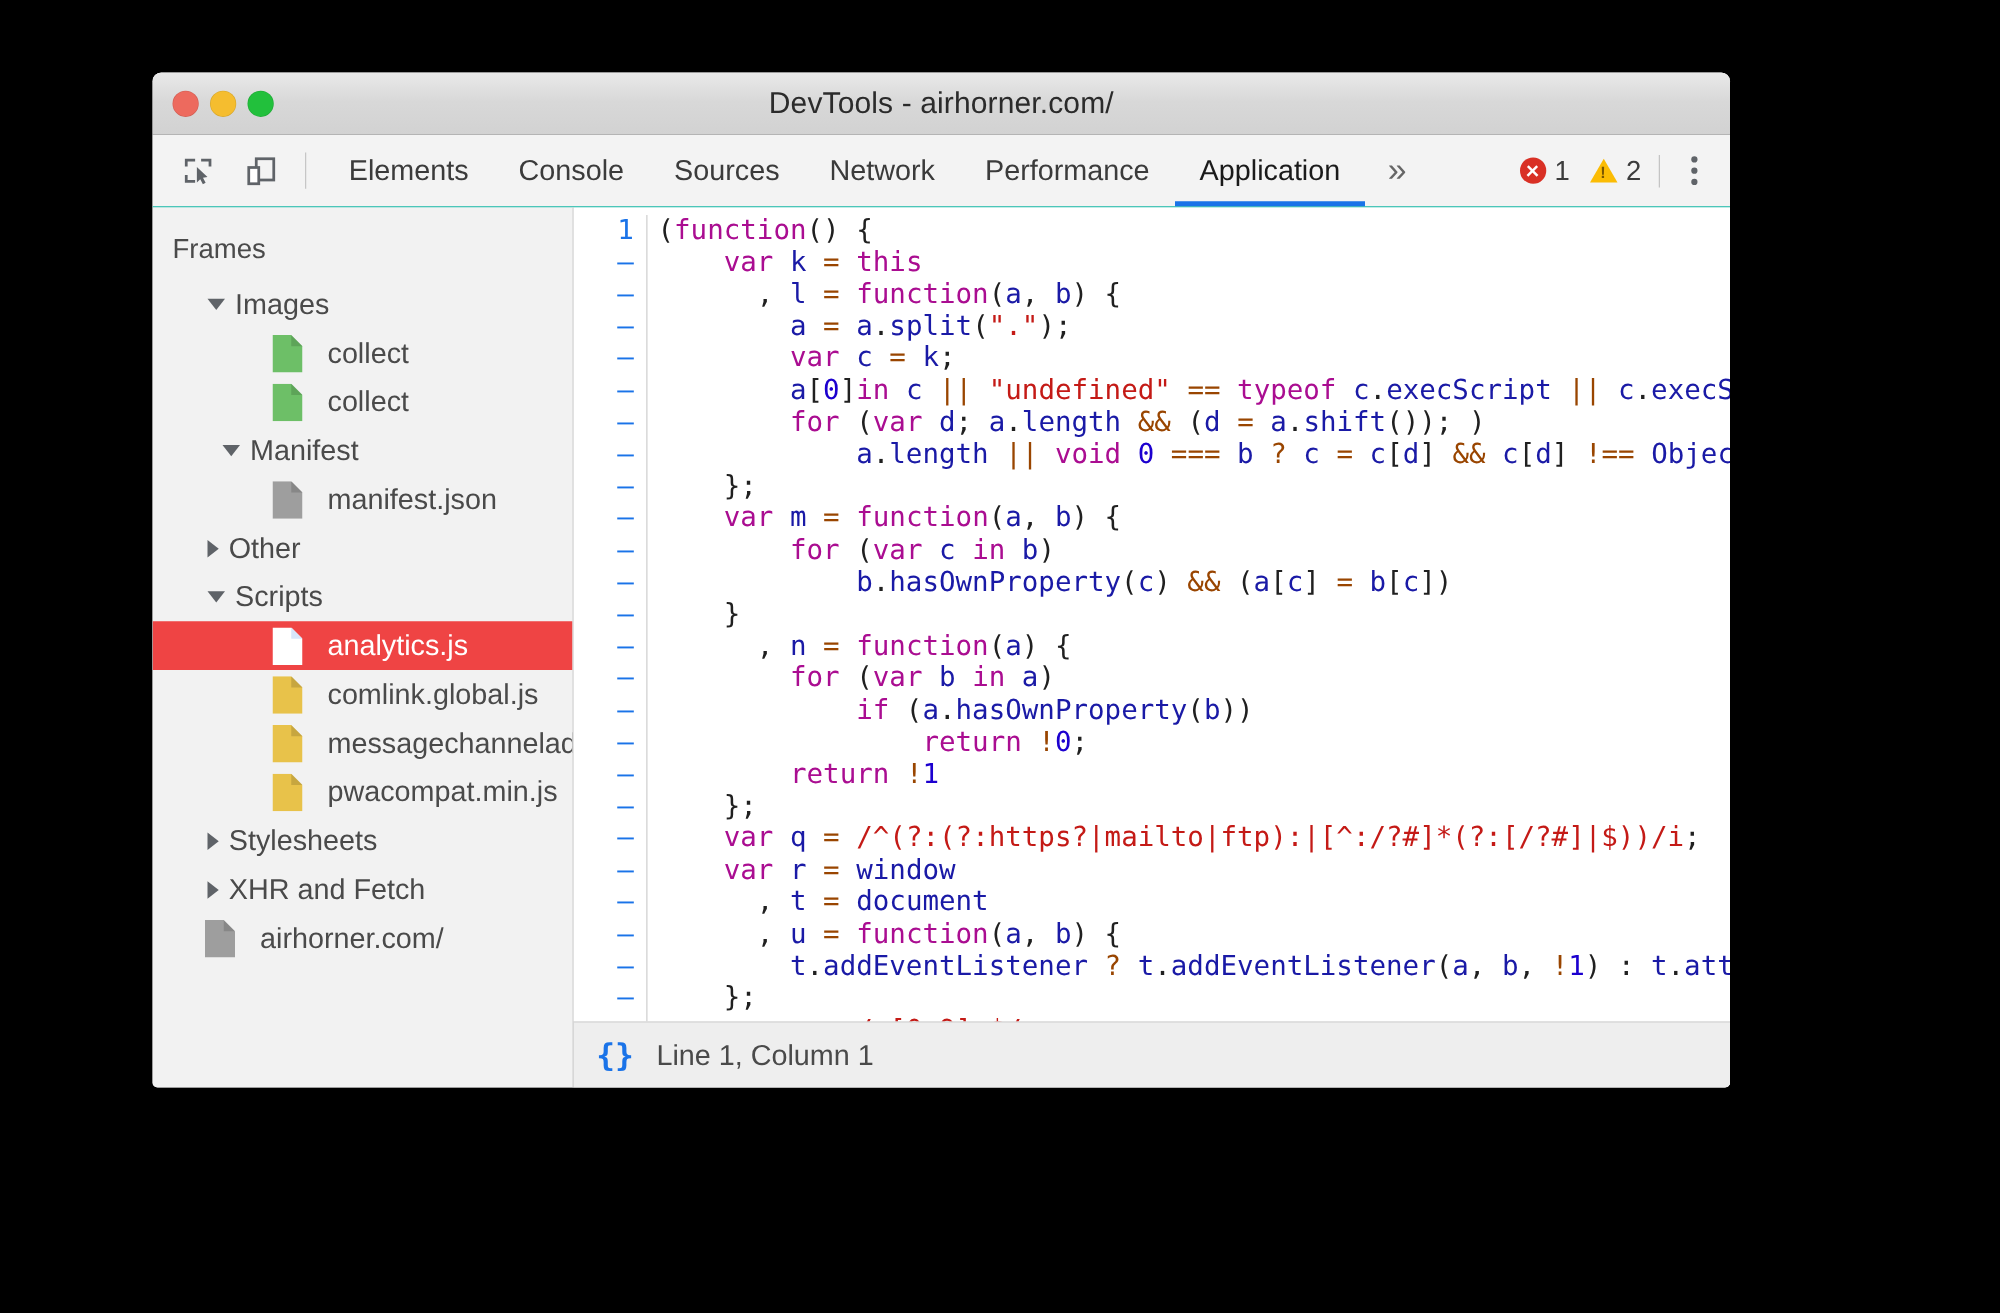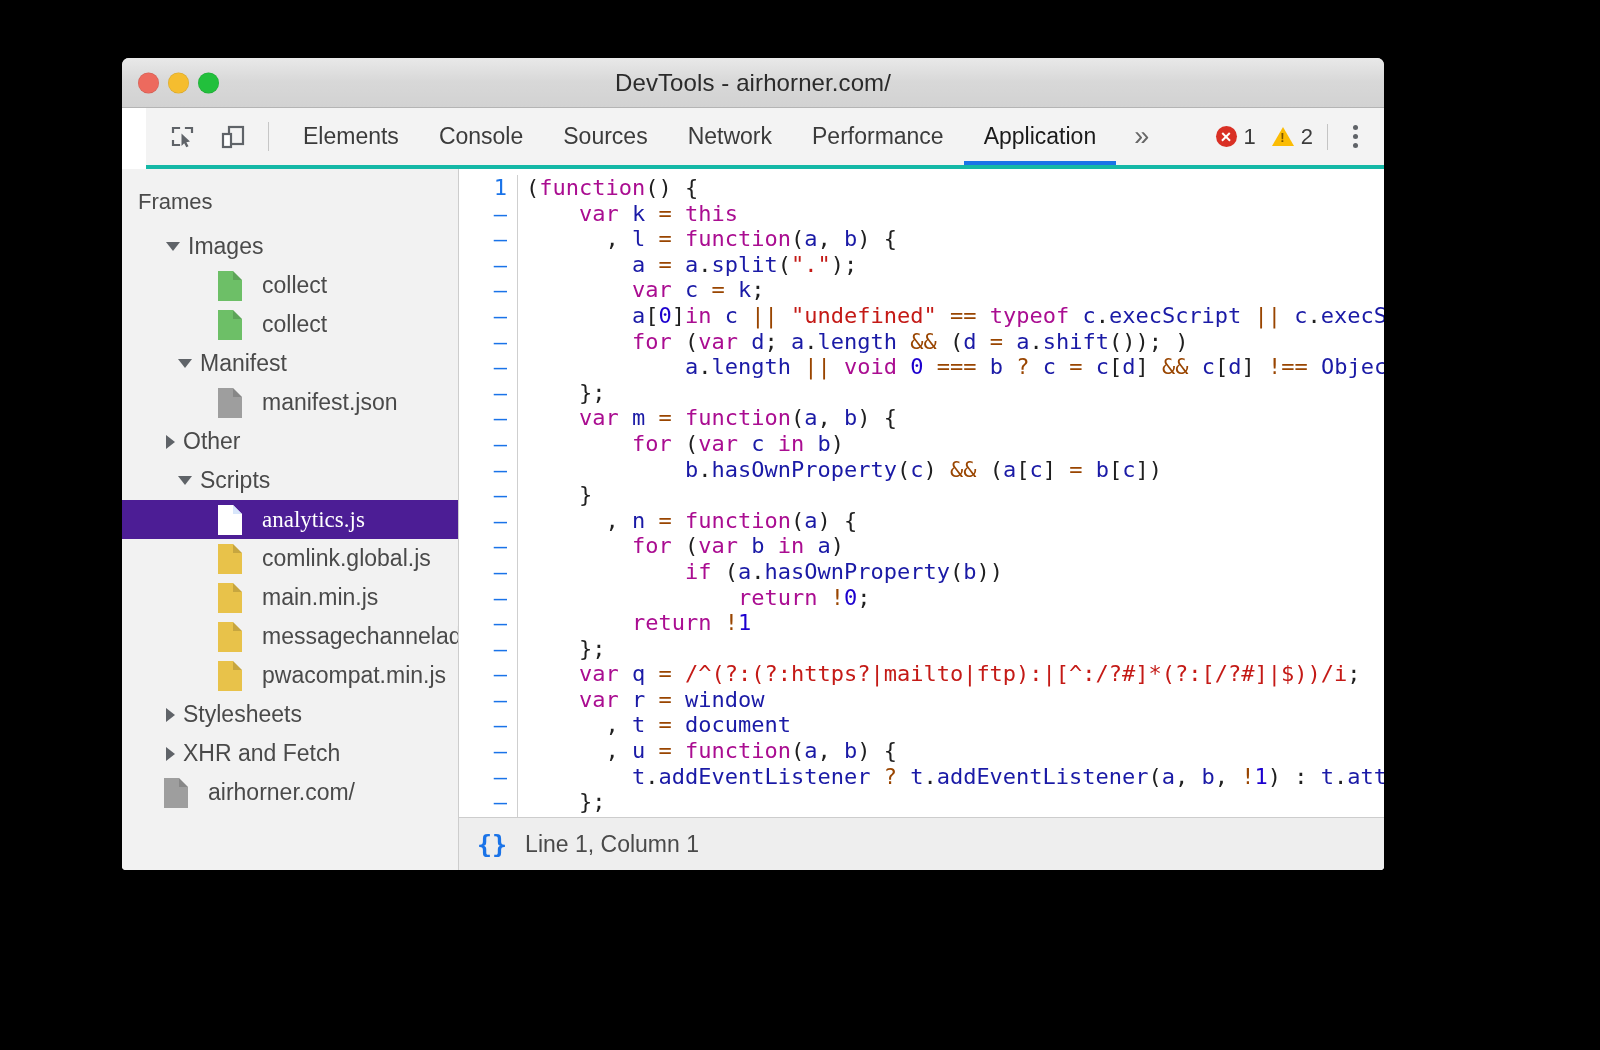--- a/index.html
+++ b/index.html
@@ -64,25 +64,24 @@
     font-size: 24px;
     color: #2b2b2b;
     letter-spacing: 0.1px;
   }
 
   
   #tabbar {
     height: 57px;
     flex: 0 0 57px;
     background: #f3f3f3;
-    border-bottom: 4px solid #14b8a6;
+    border-bottom: 1px solid #14b8a6;
     display: flex;
     align-items: stretch;
     position: relative;
-    margin-left: 24px;
   }
   .tool-icons {
     display: flex;
     align-items: center;
     padding-left: 20px;
     gap: 16px;
   }
   .tool-btn {
     width: 34px;
     height: 34px;
@@ -193,21 +192,21 @@
   .tree-row {
     display: flex;
     align-items: center;
     height: 39px;
     font-size: 23px;
     color: #4a4a4a;
     white-space: nowrap;
     cursor: default;
     position: relative;
   }
-  .tree-row.selected { background: #4c1d95; color: #ffffff; font-family: Liberation Serif, serif; }
+  .tree-row.selected { background: #ef4444; color: #ffffff; }
   .tree-row .twisty {
     width: 0; height: 0;
     flex: 0 0 auto;
     margin-right: 8px;
   }
   .twisty.down {
     border-left: 7px solid transparent;
     border-right: 7px solid transparent;
     border-top: 9px solid #5f6368;
   }
@@ -407,21 +406,21 @@
                 <path d="M0 0h15l9 9v21H0z" fill="#9e9e9e"></path>
                 <path d="M15 0l9 9h-9z" fill="rgba(0,0,0,0.14)"></path>
               </svg>
             </span>
             <span class="label">manifest.json</span>
           </div>
           <div class="tree-row" style="padding-left: 44px;">
             <span class="twisty right"></span>
             <span class="label">Other</span>
           </div>
-          <div class="tree-row" style="padding-left: 56px;">
+          <div class="tree-row" style="padding-left: 44px;">
             <span class="twisty down"></span>
             <span class="label">Scripts</span>
           </div>
           <div class="tree-row selected" style="padding-left: 74px;">
             <span class="twisty none" style="border-top-color: rgb(255, 255, 255); border-left-color: rgb(255, 255, 255);"></span>
             <span style="display: flex; margin-right: 10px;">
               <svg class="ficon" width="24" height="30" viewBox="0 0 24 30" aria-hidden="true">
                 <path d="M0 0h15l9 9v21H0z" fill="#ffffff"></path>
                 <path d="M15 0l9 9h-9z" fill="#d8e6fb"></path>
               </svg>
@@ -430,30 +429,20 @@
           </div>
           <div class="tree-row" style="padding-left: 74px;">
             <span class="twisty none"></span>
             <span style="display: flex; margin-right: 10px;">
               <svg class="ficon" width="24" height="30" viewBox="0 0 24 30" aria-hidden="true">
                 <path d="M0 0h15l9 9v21H0z" fill="#e8c24a"></path>
                 <path d="M15 0l9 9h-9z" fill="rgba(0,0,0,0.14)"></path>
               </svg>
             </span>
             <span class="label">comlink.global.js</span>
-          </div>
-          <div class="tree-row" style="padding-left: 74px;">
-            <span class="twisty none"></span>
-            <span style="display: flex; margin-right: 10px;">
-              <svg class="ficon" width="24" height="30" viewBox="0 0 24 30" aria-hidden="true">
-                <path d="M0 0h15l9 9v21H0z" fill="#e8c24a"></path>
-                <path d="M15 0l9 9h-9z" fill="rgba(0,0,0,0.14)"></path>
-              </svg>
-            </span>
-            <span class="label">main.min.js</span>
           </div>
           <div class="tree-row" style="padding-left: 74px;">
             <span class="twisty none"></span>
             <span style="display: flex; margin-right: 10px;">
               <svg class="ficon" width="24" height="30" viewBox="0 0 24 30" aria-hidden="true">
                 <path d="M0 0h15l9 9v21H0z" fill="#e8c24a"></path>
                 <path d="M15 0l9 9h-9z" fill="rgba(0,0,0,0.14)"></path>
               </svg>
             </span>
             <span class="label">messagechanneladapter.js</span>

